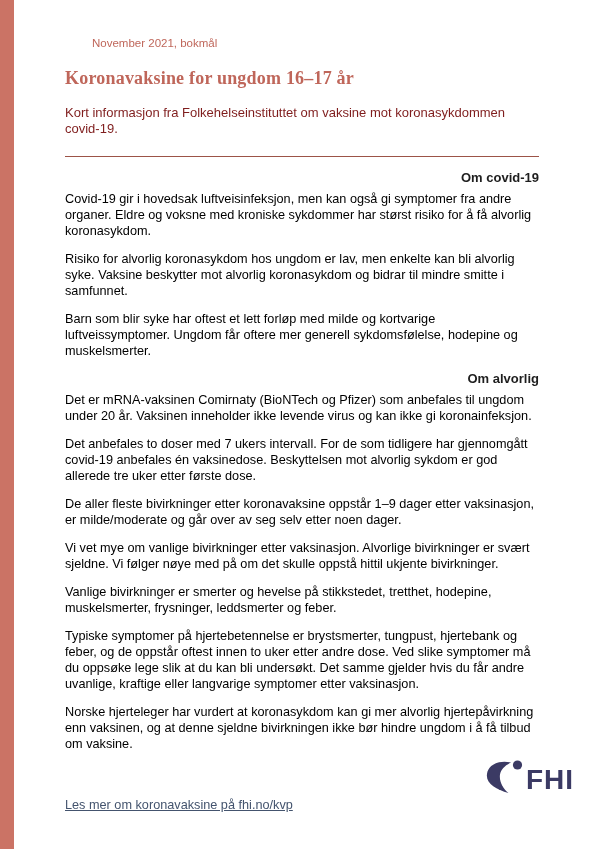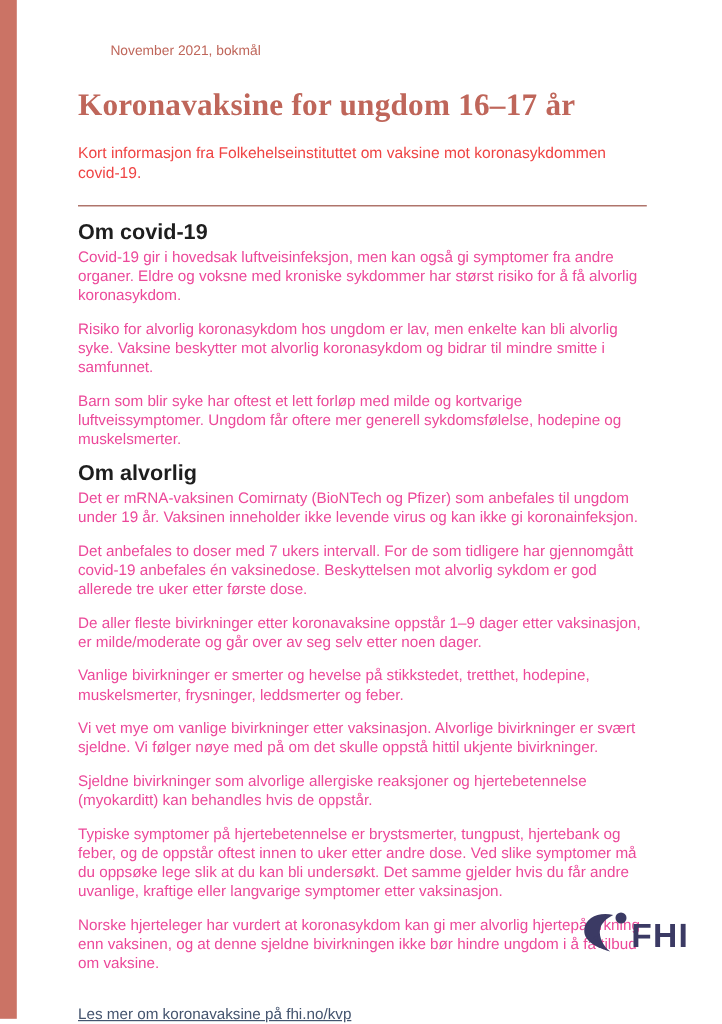--- a/index.html
+++ b/index.html
@@ -24,52 +24,53 @@
   .date-line {
     margin-top: 37px;
     font-size: 11.5px;
     color: #BF665A;
     margin-left: 27px;
   }
   .page-title {
     font-family: "Liberation Serif", serif;
     font-weight: 700;
     color: #BF665A;
-    font-size: 26px;
+    font-size: 18px;
     line-height: 30px;
-    margin-top: 24px;
+    margin-top: 14px;
     letter-spacing: 0.2px;
   }
   .page-subtitle {
     font-size: 13px;
     line-height: 16px;
     margin-top: 6px;
-    color: #ef4444;
+    color: #7f1d1d;
   }
   .divider {
     border: none;
     border-top: 1px solid #9C5347;
     margin: 19px 0 13px 0;
   }
   .section-heading {
-    font-size: 18px;
+    font-size: 13px;
     font-weight: 700;
     color: #1e1e1e;
-    margin: 0 0 5px 0;
+    margin: 0 0 5px 11px;
     line-height: 16px;
+    text-align: right;
   }
   p.para {
     font-size: 12.7px;
     line-height: 16px;
     margin: 0 0 12px 0;
-    color: #ec4899;
+    color: #000000;
   }
   .more-link {
     display: inline-block;
-    margin-top: 15px;
+    margin-top: 34px;
     font-size: 12.7px;
     color: #44546E;
     text-decoration: underline;
     cursor: pointer;
   }
   .fhi-logo {
     position: absolute;
     right: 22px;
     top: 759px;
     width: 96px;
@@ -96,26 +97,25 @@
   <hr class="divider">
 
   
   <h2 class="section-heading">Om covid-19</h2>
   <p class="para">Covid-19 gir i hovedsak luftveisinfeksjon, men kan også gi symptomer fra andre organer. Eldre og voksne med kroniske sykdommer har størst risiko for å få alvorlig koronasykdom.</p>
   <p class="para">Risiko for alvorlig koronasykdom hos ungdom er lav, men enkelte kan bli alvorlig syke. Vaksine beskytter mot alvorlig koronasykdom og bidrar til mindre smitte i samfunnet.</p>
   <p class="para">Barn som blir syke har oftest et lett forløp med milde og kortvarige luftveissymptomer. Ungdom får oftere mer generell sykdomsfølelse, hodepine og muskelsmerter.</p>
 
   
   <h2 class="section-heading">Om alvorlig</h2>
-  <p class="para">Det er mRNA-vaksinen Comirnaty (BioNTech og Pfizer) som anbefales til ungdom under 19 år. Vaksinen inneholder ikke levende virus og kan ikke gi koronainfeksjon.</p>
+  <p class="para">Det er mRNA-vaksinen Comirnaty (BioNTech og Pfizer) som anbefales til ungdom under 20 år. Vaksinen inneholder ikke levende virus og kan ikke gi koronainfeksjon.</p>
   <p class="para">Det anbefales to doser med 7 ukers intervall. For de som tidligere har gjennomgått covid-19 anbefales én vaksinedose. Beskyttelsen mot alvorlig sykdom er god allerede tre uker etter første dose.</p>
   <p class="para">De aller fleste bivirkninger etter koronavaksine oppstår 1–9 dager etter vaksinasjon, er milde/moderate og går over av seg selv etter noen dager.</p>
+  <p class="para">Vi vet mye om vanlige bivirkninger etter vaksinasjon. Alvorlige bivirkninger er svært sjeldne. Vi følger nøye med på om det skulle oppstå hittil ukjente bivirkninger.</p>
   <p class="para">Vanlige bivirkninger er smerter og hevelse på stikkstedet, tretthet, hodepine, muskelsmerter, frysninger, leddsmerter og feber.</p>
-  <p class="para">Vi vet mye om vanlige bivirkninger etter vaksinasjon. Alvorlige bivirkninger er svært sjeldne. Vi følger nøye med på om det skulle oppstå hittil ukjente bivirkninger.</p>
-  <p class="para">Sjeldne bivirkninger som alvorlige allergiske reaksjoner og hjertebetennelse (myokarditt) kan behandles hvis de oppstår.</p>
   <p class="para">Typiske symptomer på hjertebetennelse er brystsmerter, tungpust, hjertebank og feber, og de oppstår oftest innen to uker etter andre dose. Ved slike symptomer må du oppsøke lege slik at du kan bli undersøkt. Det samme gjelder hvis du får andre uvanlige, kraftige eller langvarige symptomer etter vaksinasjon.</p>
   <p class="para">Norske hjerteleger har vurdert at koronasykdom kan gi mer alvorlig hjertepåvirkning enn vaksinen, og at denne sjeldne bivirkningen ikke bør hindre ungdom i å få tilbud om vaksine.</p>
 
   <a class="more-link">Les mer om koronavaksine på fhi.no/kvp</a>
 
 </div>
 
 <div class="fhi-logo">
   <svg width="96" height="38" viewBox="0 0 96 38" xmlns="http://www.w3.org/2000/svg">
     <g fill="#3B3A64">

